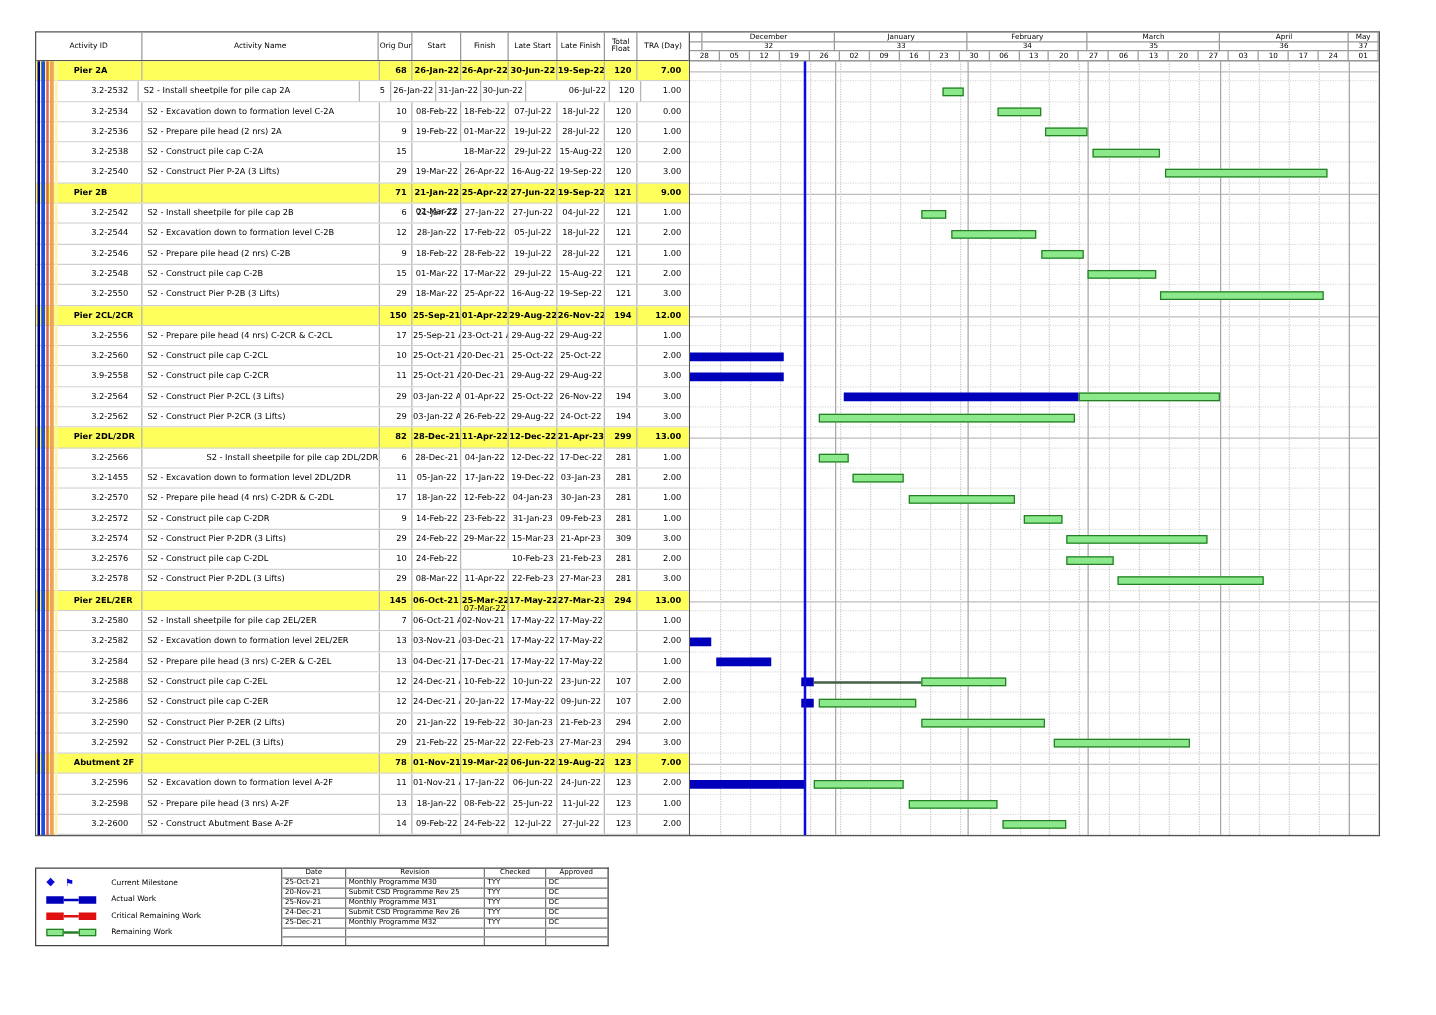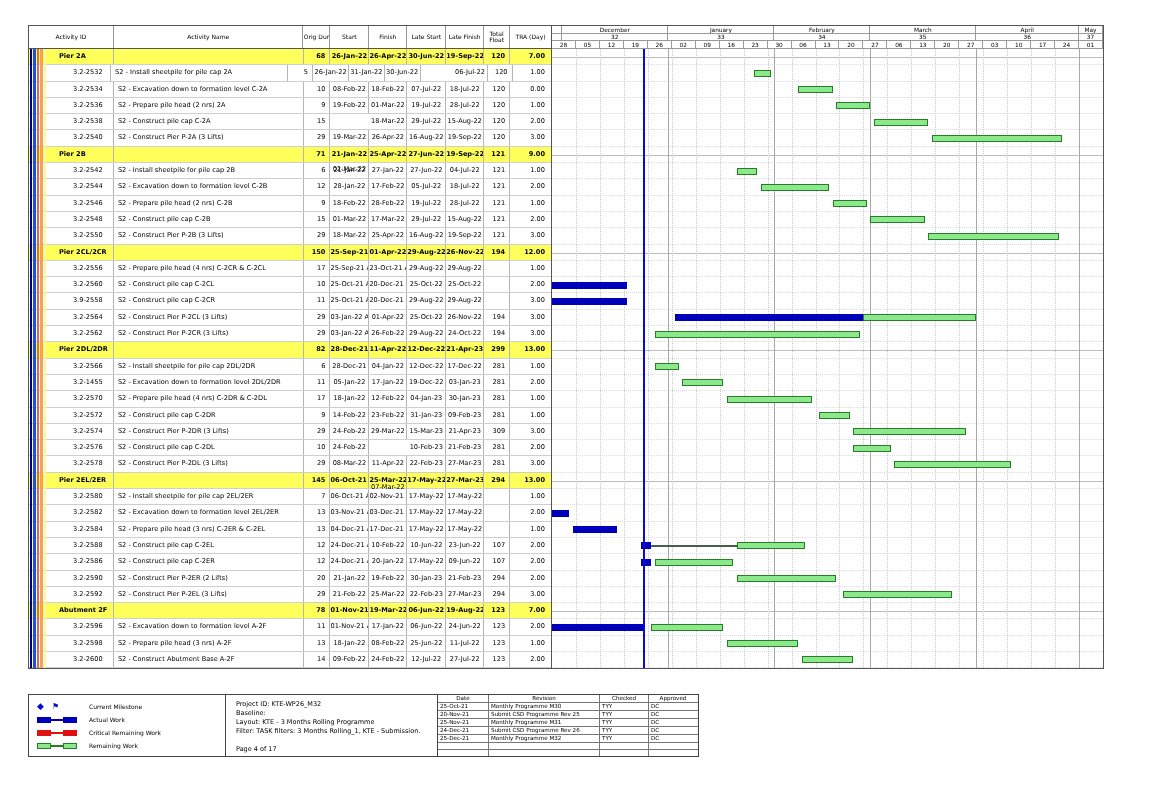--- a/index.html
+++ b/index.html
@@ -302,21 +302,21 @@
             <div class="tc num" style="width: 27px;">82</div>
             <div class="tc ctr" style="width: 39px;">28-Dec-21</div>
             <div class="tc ctr" style="width: 38px;">11-Apr-22</div>
             <div class="tc ctr" style="width: 39px;">12-Dec-22</div>
             <div class="tc ctr" style="width: 38px;">21-Apr-23</div>
             <div class="tc num" style="width: 26px;">299</div>
             <div class="tc num" style="width: 41px; padding-right: 6px;">13.00</div>
           </div>
           <div class="trow">
             <div class="tc" style="width: 85px; padding-left: 44px;">3.2-2566</div>
-            <div class="tc" style="width: 190px; padding-left: 4px;">S2 - Install sheetpile for pile cap 2DL/2DR</div>
+            <div class="tc" style="width: 190px; padding-left: 4px; text-align: right;">S2 - Install sheetpile for pile cap 2DL/2DR</div>
             <div class="tc num" style="width: 27px;">6</div>
             <div class="tc ctr" style="width: 39px;">28-Dec-21</div>
             <div class="tc ctr" style="width: 38px;">04-Jan-22</div>
             <div class="tc ctr" style="width: 39px;">12-Dec-22</div>
             <div class="tc ctr" style="width: 38px;">17-Dec-22</div>
             <div class="tc num" style="width: 26px;">281</div>
             <div class="tc num" style="width: 41px; padding-right: 6px;">1.00</div>
           </div>
           <div class="trow">
             <div class="tc" style="width: 85px; padding-left: 44px;">3.2-1455</div>
@@ -746,27 +746,20 @@
         </div>
         <div class="litem">
           <div class="sw">
             <span class="swbar" style="background: rgb(139, 232, 139); border: 1px solid rgb(38, 127, 38);"></span>
             <span class="swline" style="background: rgb(38, 127, 38);"></span>
             <span class="swbar" style="background: rgb(139, 232, 139); border: 1px solid rgb(38, 127, 38);"></span>
           </div>
           <div class="lbl">Remaining Work</div>
         </div>
       </div>
-    <div class="bbox" id="infobox">
-      <div>Project ID: KTE-WP26_M32</div>
-      <div>Baseline:</div>
-      <div>Layout: KTE - 3 Months Rolling Programme</div>
-      <div>Filter: TASK filters: 3 Months Rolling_1, KTE - Submission.</div>
-      <div class="pg">Page 4 of 17</div>
-    </div>
     <div class="bbox" id="revbox">
         <div class="rrow">
           <div class="rc hd" style="width: 51px;">Date</div>
           <div class="rc hd" style="width: 111px;">Revision</div>
           <div class="rc hd" style="width: 49px;">Checked</div>
           <div class="rc hd" style="width: 48px;">Approved</div>
         </div>
         <div class="rrow">
           <div class="rc" style="width: 51px;">25-Oct-21</div>
           <div class="rc" style="width: 111px;">Monthly Programme M30</div>

